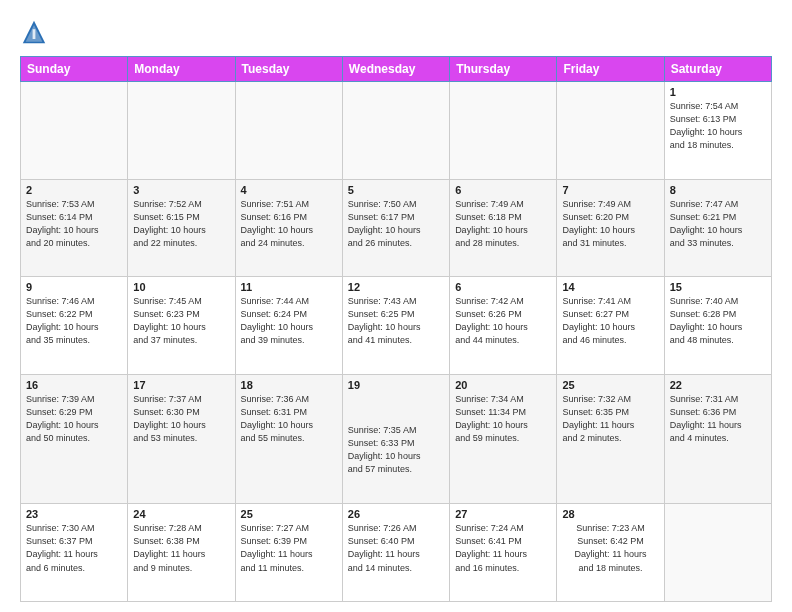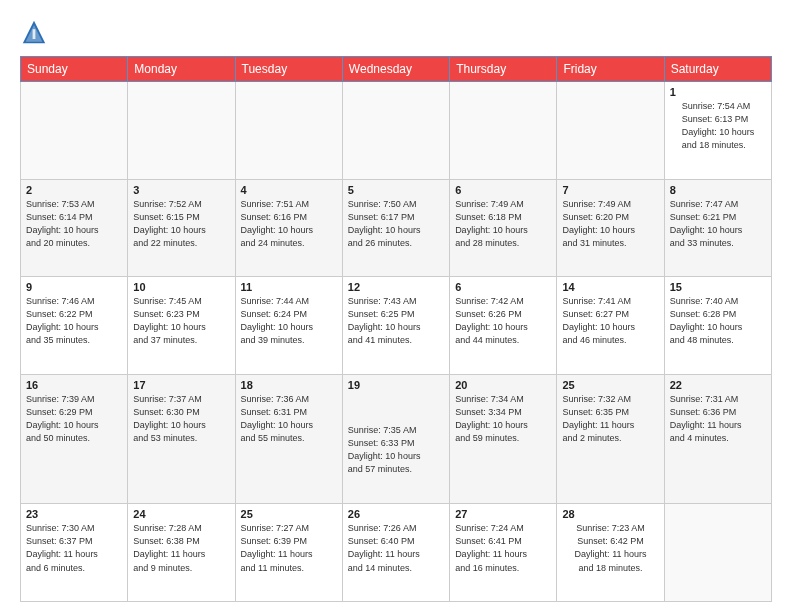--- a/index.html
+++ b/index.html
@@ -53,24 +53,24 @@
       color: #444;
     }
     .calendar {
       flex: 1;
       border: 1px solid #ccc;
       border-collapse: collapse;
       width: 100%;
       table-layout: fixed;
     }
     .calendar th {
-      background: #ef4444;
+      background: #d946ef;
       color: #fff;
       font-size: 12px;
-      font-weight: normal;
+      font-weight: bold;
       text-align: left;
       padding: 5px 6px;
       border: 1px solid #5591c9;
     }
     .calendar td {
       border: 1px solid #ccc;
       vertical-align: top;
       padding: 4px 5px;
       font-size: 9.5px;
       color: #333;
@@ -136,21 +136,21 @@
     <tbody id="calendar-body">
     <tr>
           <td class="empty-cell"></td>
           <td class="empty-cell"></td>
           <td class="empty-cell"></td>
           <td class="empty-cell"></td>
           <td class="empty-cell"></td>
           <td class="empty-cell"></td>
           <td>
             <span class="day-num">1</span>
-            <div class="day-info" style="white-space: pre-line; margin-left: 12px;">Sunrise: 7:54 AM
+            <div class="day-info" style="white-space: pre-line;">Sunrise: 7:54 AM
 Sunset: 6:13 PM
 Daylight: 10 hours
 and 18 minutes.</div>
           </td>
         </tr>
         <tr>
           <td>
             <span class="day-num">2</span>
             <div class="day-info" style="white-space: pre-line;">Sunrise: 7:53 AM
 Sunset: 6:14 PM
@@ -276,21 +276,21 @@
           <td>
             <span class="day-num">19</span>
             <div class="day-info" style="white-space: pre-line; margin-top: 33px;">Sunrise: 7:35 AM
 Sunset: 6:33 PM
 Daylight: 10 hours
 and 57 minutes.</div>
           </td>
           <td>
             <span class="day-num">20</span>
             <div class="day-info" style="white-space: pre-line;">Sunrise: 7:34 AM
-Sunset: 3:34 PM
+Sunset: 11:34 PM
 Daylight: 10 hours
 and 59 minutes.</div>
           </td>
           <td>
             <span class="day-num">25</span>
             <div class="day-info" style="white-space: pre-line;">Sunrise: 7:32 AM
 Sunset: 6:35 PM
 Daylight: 11 hours
 and 2 minutes.</div>
           </td>

